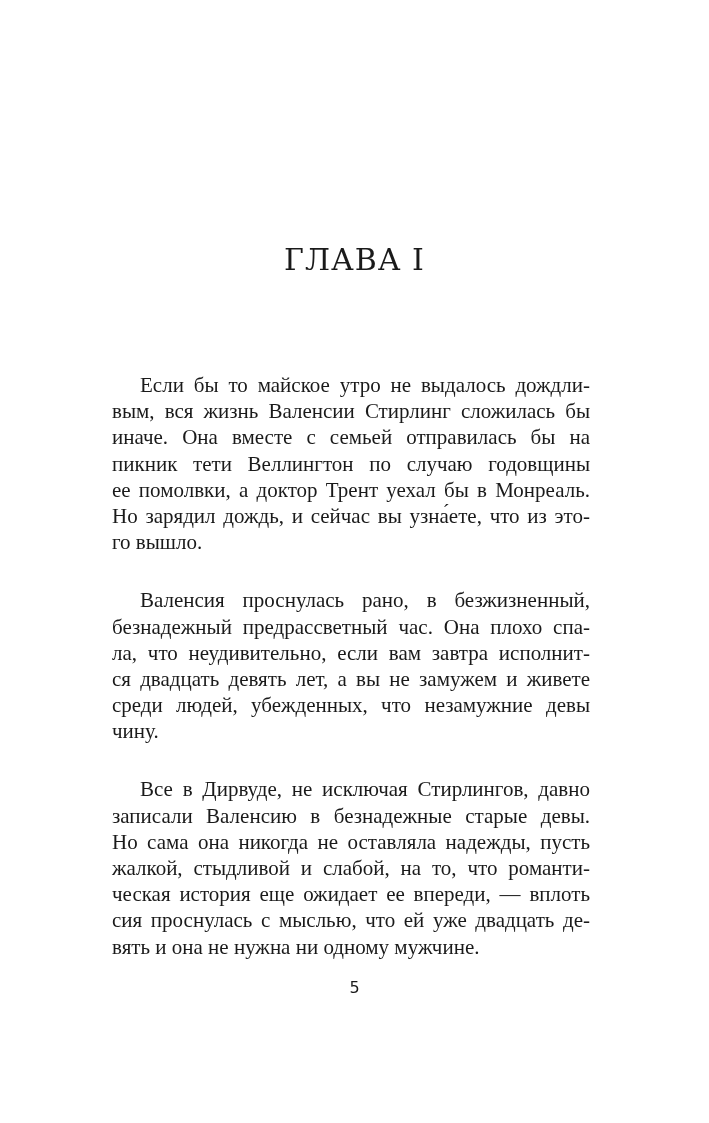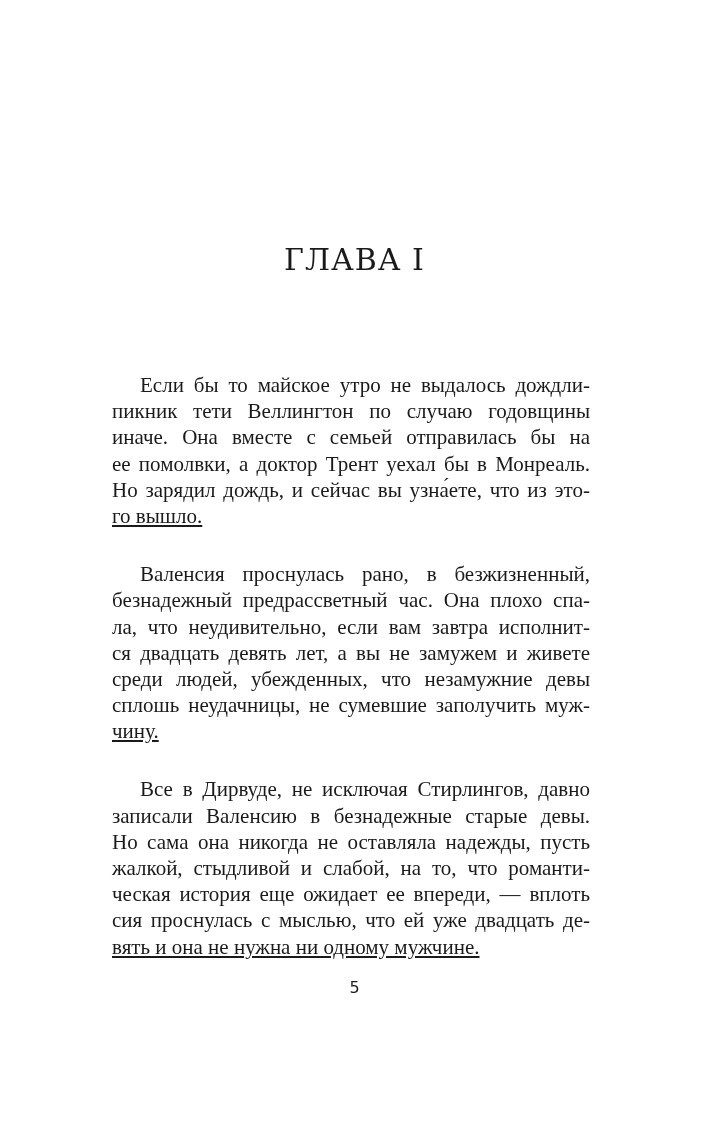--- a/index.html
+++ b/index.html
@@ -53,21 +53,20 @@
     }
     .line {
       display: block;
       white-space: nowrap;
       text-align: justify;
       text-align-last: justify;
       height: 26.2px;
     }
     .line.last {
       text-align-last: left;
-      text-decoration: underline;
     }
     .line.indent {
       padding-left: 28px;
       margin-top: 32px;
     }
     .page-number {
       position: absolute;
       top: 976px;
       left: 0;
       width: 100%;
@@ -82,34 +81,34 @@
 <body>
 
 <div class="page">
 
   <h1 class="chapter-title">ГЛАВА I</h1>
 
   <div class="body-text">
 
     <p class="para">
       <span class="line indent">Если бы то майское утро не выдалось дождли-</span>
+      <span class="line">вым, вся жизнь Валенсии Стирлинг сложилась бы</span>
+      <span class="line">иначе. Она вместе с семьей отправилась бы на</span>
       <span class="line">пикник тети Веллингтон по случаю годовщины</span>
-      <span class="line">иначе. Она вместе с семьей отправилась бы на</span>
       <span class="line">ее помолвки, а доктор Трент уехал бы в Монреаль.</span>
       <span class="line">Но зарядил дождь, и сейчас вы узна́ете, что из это-</span>
       <span class="line last">го вышло.</span>
     </p>
 
     <p class="para">
       <span class="line indent">Валенсия проснулась рано, в безжизненный,</span>
       <span class="line">безнадежный предрассветный час. Она плохо спа-</span>
       <span class="line">ла, что неудивительно, если вам завтра исполнит-</span>
       <span class="line">ся двадцать девять лет, а вы не замужем и живете</span>
       <span class="line">среди людей, убежденных, что незамужние девы</span>
-      <span class="line">сплошь неудачницы, не сумевшие заполучить муж-</span>
       <span class="line last">чину.</span>
     </p>
 
     <p class="para">
       <span class="line indent">Все в Дирвуде, не исключая Стирлингов, давно</span>
       <span class="line">записали Валенсию в безнадежные старые девы.</span>
       <span class="line">Но сама она никогда не оставляла надежды, пусть</span>
       <span class="line">жалкой, стыдливой и слабой, на то, что романти-</span>
       <span class="line">ческая история еще ожидает ее впереди, — вплоть</span>
       <span class="line">сия проснулась с мыслью, что ей уже двадцать де-</span>

